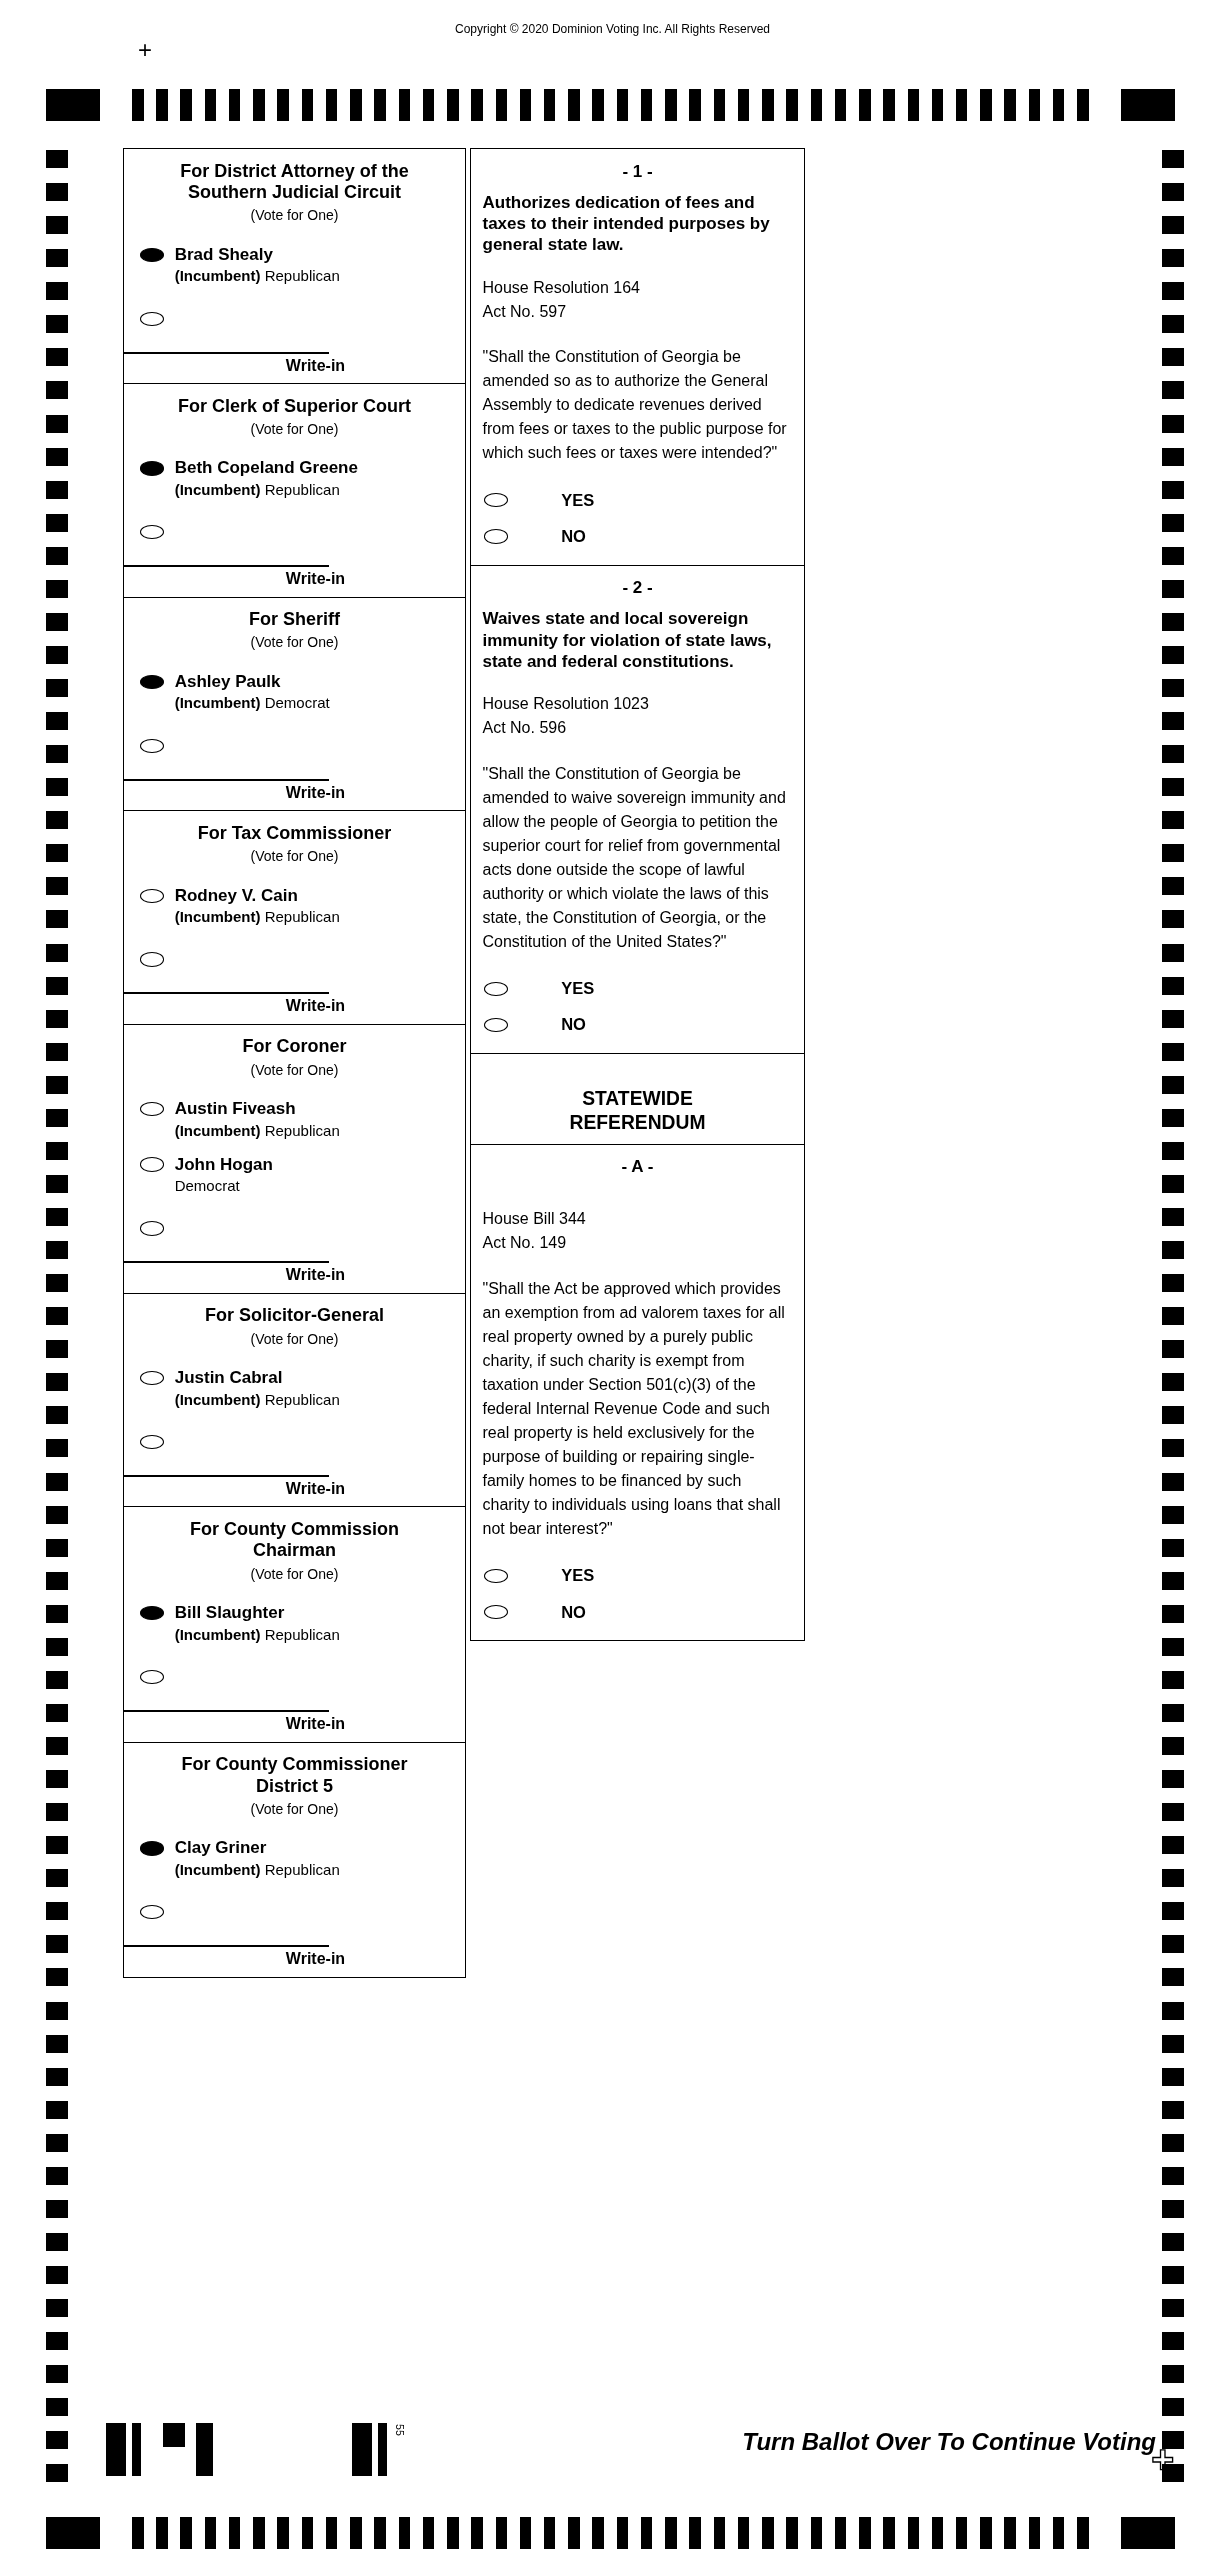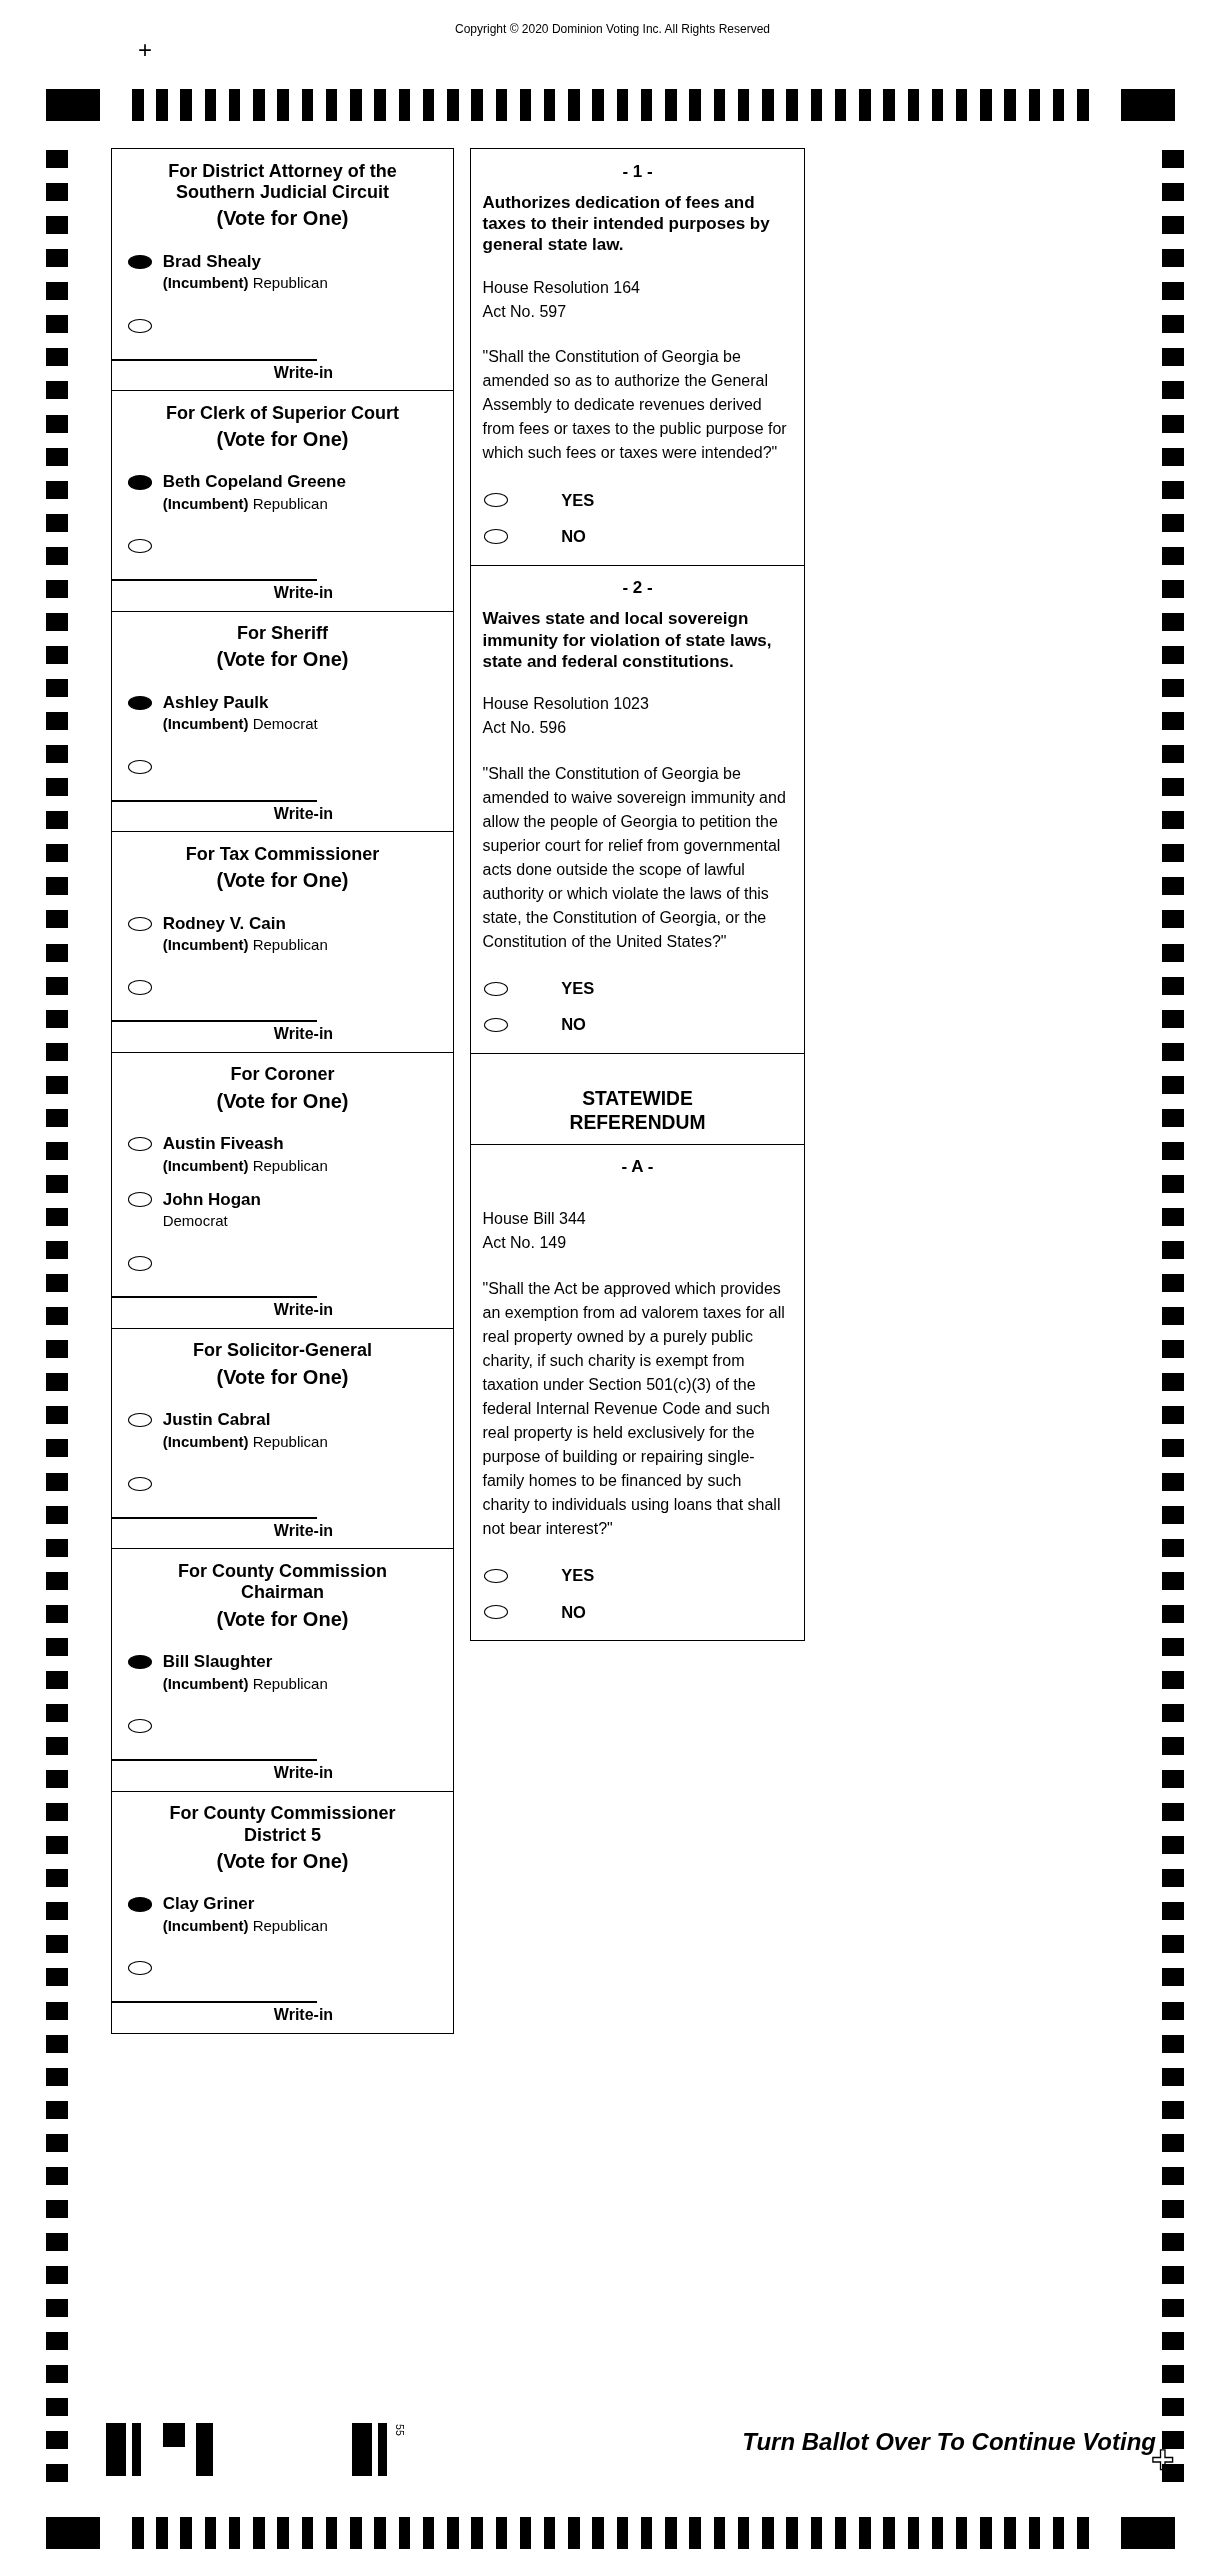--- a/index.html
+++ b/index.html
@@ -19,28 +19,28 @@
 
   
   .timing-col { position:absolute; top:150px; height:2333px; width:21.5px;
                 display:flex; flex-direction:column; justify-content:space-between; }
   .timing-col.left { left:46px; }
   .timing-col.right { left:1162px; }
   .sq { width:21.5px; height:18px; background:#000; }
 
   
   .ballot-col { position:absolute; top:148px; background:#fff; border:1.4px solid #000; }
-  #contests-col { left:111px; width:343px; }
+  #contests-col { left:123px; width:343px; }
   #measures-col { left:470px; width:335px; }
 
   .contest { border-bottom:1.4px solid #000; }
   #contests-col > .contest:last-child { border-bottom:none; }
   .contest-header { text-align:center; padding:11.5px 7.2px 8.6px; }
   .contest-title { font-weight:bold; font-size:18px; line-height:1.2; white-space:pre-line; }
-  .vote-for { font-size:20px; margin-top:3.6px;font-weight:bold; }
+  .vote-for { font-size:14px; margin-top:3.6px; }
 
   .candidate { display:flex; align-items:flex-start; padding:13px 8.6px 2.9px 16px; }
   .candidate.blank { padding:21.5px 8.6px 14.3px 16px; }
   .oval { width:24px; height:14.3px; border:1.4px solid #000; border-radius:50%; flex:none; background:#fff; }
   .oval.filled { background:#000; }
   .candidate .oval { margin-right:10.7px; margin-top:2.9px; }
   .cand-name { font-weight:bold; font-size:17px; line-height:1.15; }
   .cand-sub { font-size:15px; margin-top:2.9px; }
   .cand-sub .inc { font-weight:bold; }
 

